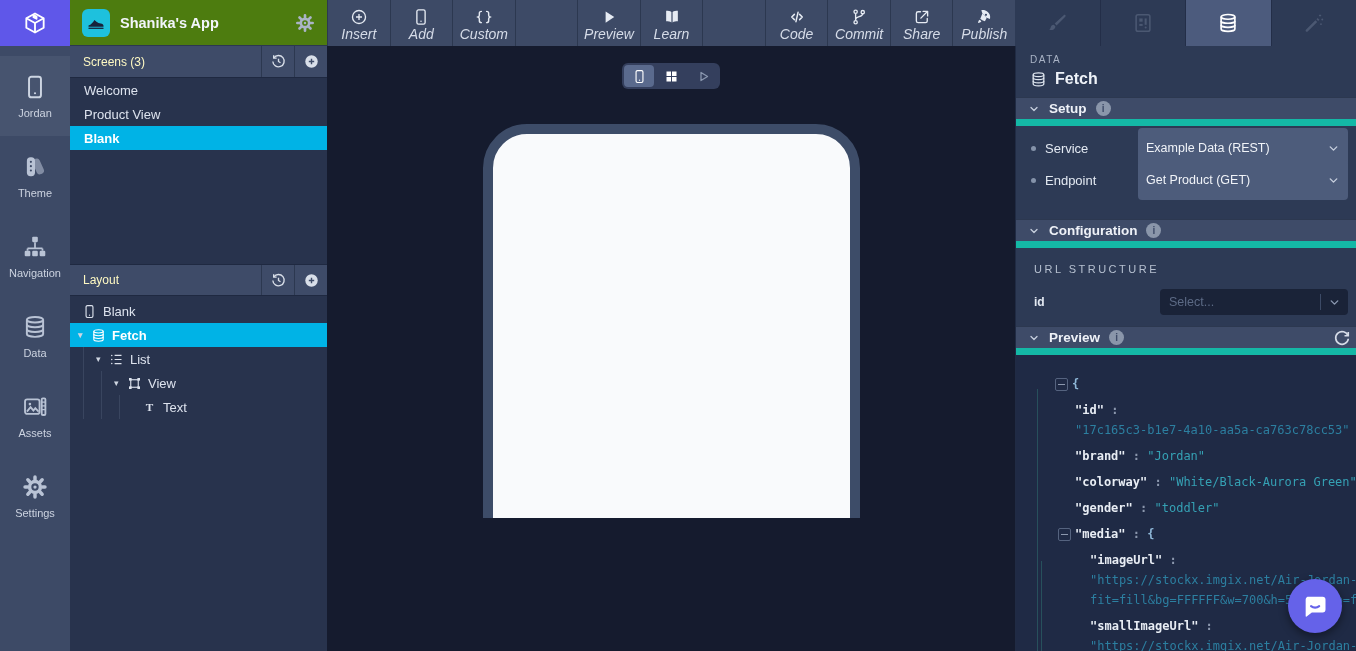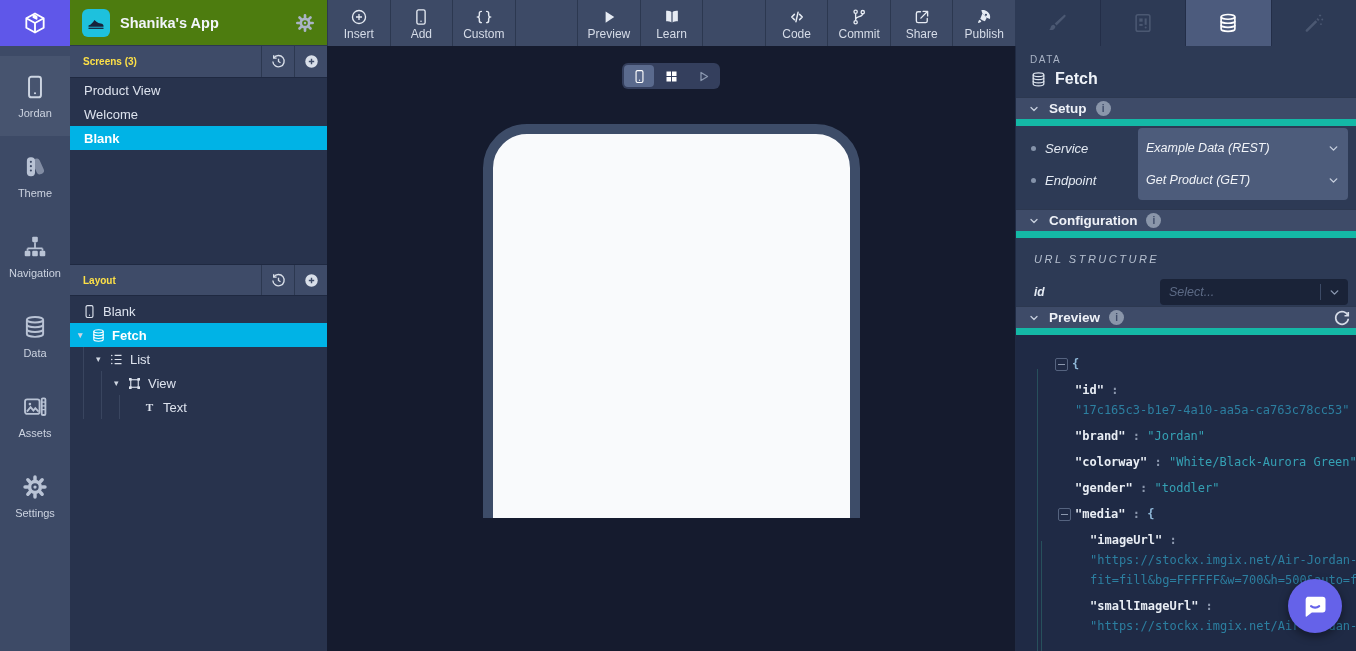--- a/index.html
+++ b/index.html
@@ -37,37 +37,37 @@
   #app-title{flex:1;font-size:14.5px;font-weight:bold;color:#f2f5fa;}
   #app-gear{width:20px;height:20px;color:#aab4c6;cursor:pointer;}
 
   
   #toolbar{left:327px;top:0;width:688px;height:46px;background:#3d4a66;display:flex;
     border-left:1px solid #2c3850;box-sizing:border-box;}
   .tb-cell{flex:1;display:flex;flex-direction:column;align-items:center;justify-content:center;
     gap:3px;border-right:1px solid #2c3850;color:#e6ebf3;cursor:pointer;box-sizing:border-box;}
   .tb-cell:last-child{border-right:none;}
   .tb-cell .icon{width:18px;height:18px;}
-  .tb-label{font-size:12px;color:#d6dce8;line-height:10px;}
+  .tb-label{font-size:14px;color:#d6dce8;line-height:10px;font-style:italic;}
   .tb-cell.spacer{cursor:default;}
 
   
   #right-tabs{left:1015px;top:0;width:341px;height:46px;background:#2d3a55;display:flex;}
   .rtab{flex:1;display:flex;align-items:center;justify-content:center;color:#4b5872;
     border-right:1px solid #232e48;cursor:pointer;box-sizing:border-box;}
   .rtab:last-child{border-right:none;}
   .rtab.active{background:#4c5b7d;color:#ffffff;}
   .rtab .icon{width:22px;height:22px;}
 
   
   #left-panel{left:70px;top:46px;width:257px;height:605px;background:#28334d;
     display:flex;flex-direction:column;box-sizing:border-box;}
   .panel-header{height:32px;min-height:32px;background:#3e4b68;display:flex;align-items:center;
     border-bottom:1px solid #1f2941;box-sizing:border-box;}
-  .ph-title{flex:1;padding-left:13px;font-weight:bold;font-size:10px;color:#fde047;}
+  .ph-title{flex:1;padding-left:13px;font-weight:normal;font-size:12px;color:#fef9c3;}
   .ph-btn{width:33px;height:100%;display:flex;align-items:center;justify-content:center;
     border-left:1px solid #2c3850;color:#d9dfe9;cursor:pointer;box-sizing:border-box;}
   .ph-btn .icon{width:17px;height:17px;}
   #screens-list{height:186px;}
   .screen-row{height:24px;display:flex;align-items:center;padding-left:14px;
     font-size:13px;color:#dde3ee;cursor:pointer;}
   .screen-row.selected{background:#00b3e6;color:#ffffff;font-weight:bold;}
   #layout-header{border-top:1px solid #1f2941;}
   #layout-tree{position:relative;flex:1;padding-top:3px;}
   .tree-row{height:24px;display:flex;align-items:center;font-size:13px;color:#dde3ee;
@@ -107,21 +107,21 @@
   #insp-title-row .icon{width:17px;height:17px;color:#dfe6f0;}
   #insp-title{font-size:16px;font-weight:bold;}
   .sec-head{height:29px;min-height:29px;background:#3e4b68;border-top:1px solid #2c3850;
     border-bottom:7px solid #14b8a6;display:flex;align-items:center;padding:0 12px;gap:9px;
     box-sizing:border-box;cursor:pointer;}
   .sec-chev{width:12px;height:12px;color:#c6cedd;}
   .sec-title{font-weight:bold;font-size:13.5px;color:#eef1f7;}
   .info-dot{width:15px;height:15px;border-radius:50%;background:#8a96aa;color:#3e4b68;
     font-size:10px;font-weight:bold;display:flex;align-items:center;justify-content:center;}
   .sec-refresh{margin-left:auto;margin-right:-8px;width:20px;height:20px;color:#d6dce8;cursor:pointer;}
-  .sec-body{padding:10px 8px 1px 8px;font-style:italic;}
+  .sec-body{padding:10px 8px 11px 8px;}
   .field-row{display:flex;align-items:center;height:24px;margin-bottom:8px;}
   .field-row:last-child{margin-bottom:16px;}
   .bullet{width:5px;height:5px;border-radius:50%;background:#8593aa;margin:0 9px 0 7px;flex:0 0 5px;}
   .field-label{font-size:13px;color:#e3e9f2;flex:1;}
   .dropdown{width:210px;height:40px;background:#4d5c7b;border-radius:4px;display:flex;
     align-items:center;padding:0 8px;font-size:12.5px;color:#f0f3f8;cursor:pointer;
     box-sizing:border-box;}
   .dd-val{flex:1;white-space:nowrap;overflow:hidden;}
   .dd-chev{width:13px;height:13px;color:#c6cedd;}
   #config-body .group-label{font-size:11px;letter-spacing:2.5px;color:#b6c0d0;margin:5px 0 14px 10px;}
@@ -406,24 +406,24 @@
       <span class="icon">
           <svg viewBox="0 0 24 24">
             <circle cx="12" cy="12" r="8.8" fill="currentColor"></circle>
             <path d="M12 8.2v7.6M8.2 12h7.6" stroke="#3e4b68" stroke-width="2"></path>
           </svg>
         </span>
     </span>
   </div>
   <div id="screens-list">
       <div class="screen-row">
+        <span>Welcome</span>
+      </div>
+      <div class="screen-row">
         <span>Product View</span>
-      </div>
-      <div class="screen-row">
-        <span>Welcome</span>
       </div>
       <div class="screen-row selected">
         <span>Blank</span>
       </div>
     </div>
   <div class="panel-header" id="layout-header">
     <span class="ph-title">Layout</span>
     <span class="ph-btn">
       <span class="icon">
           <svg viewBox="0 0 24 24" fill="none" stroke="currentColor" stroke-width="1.9">

